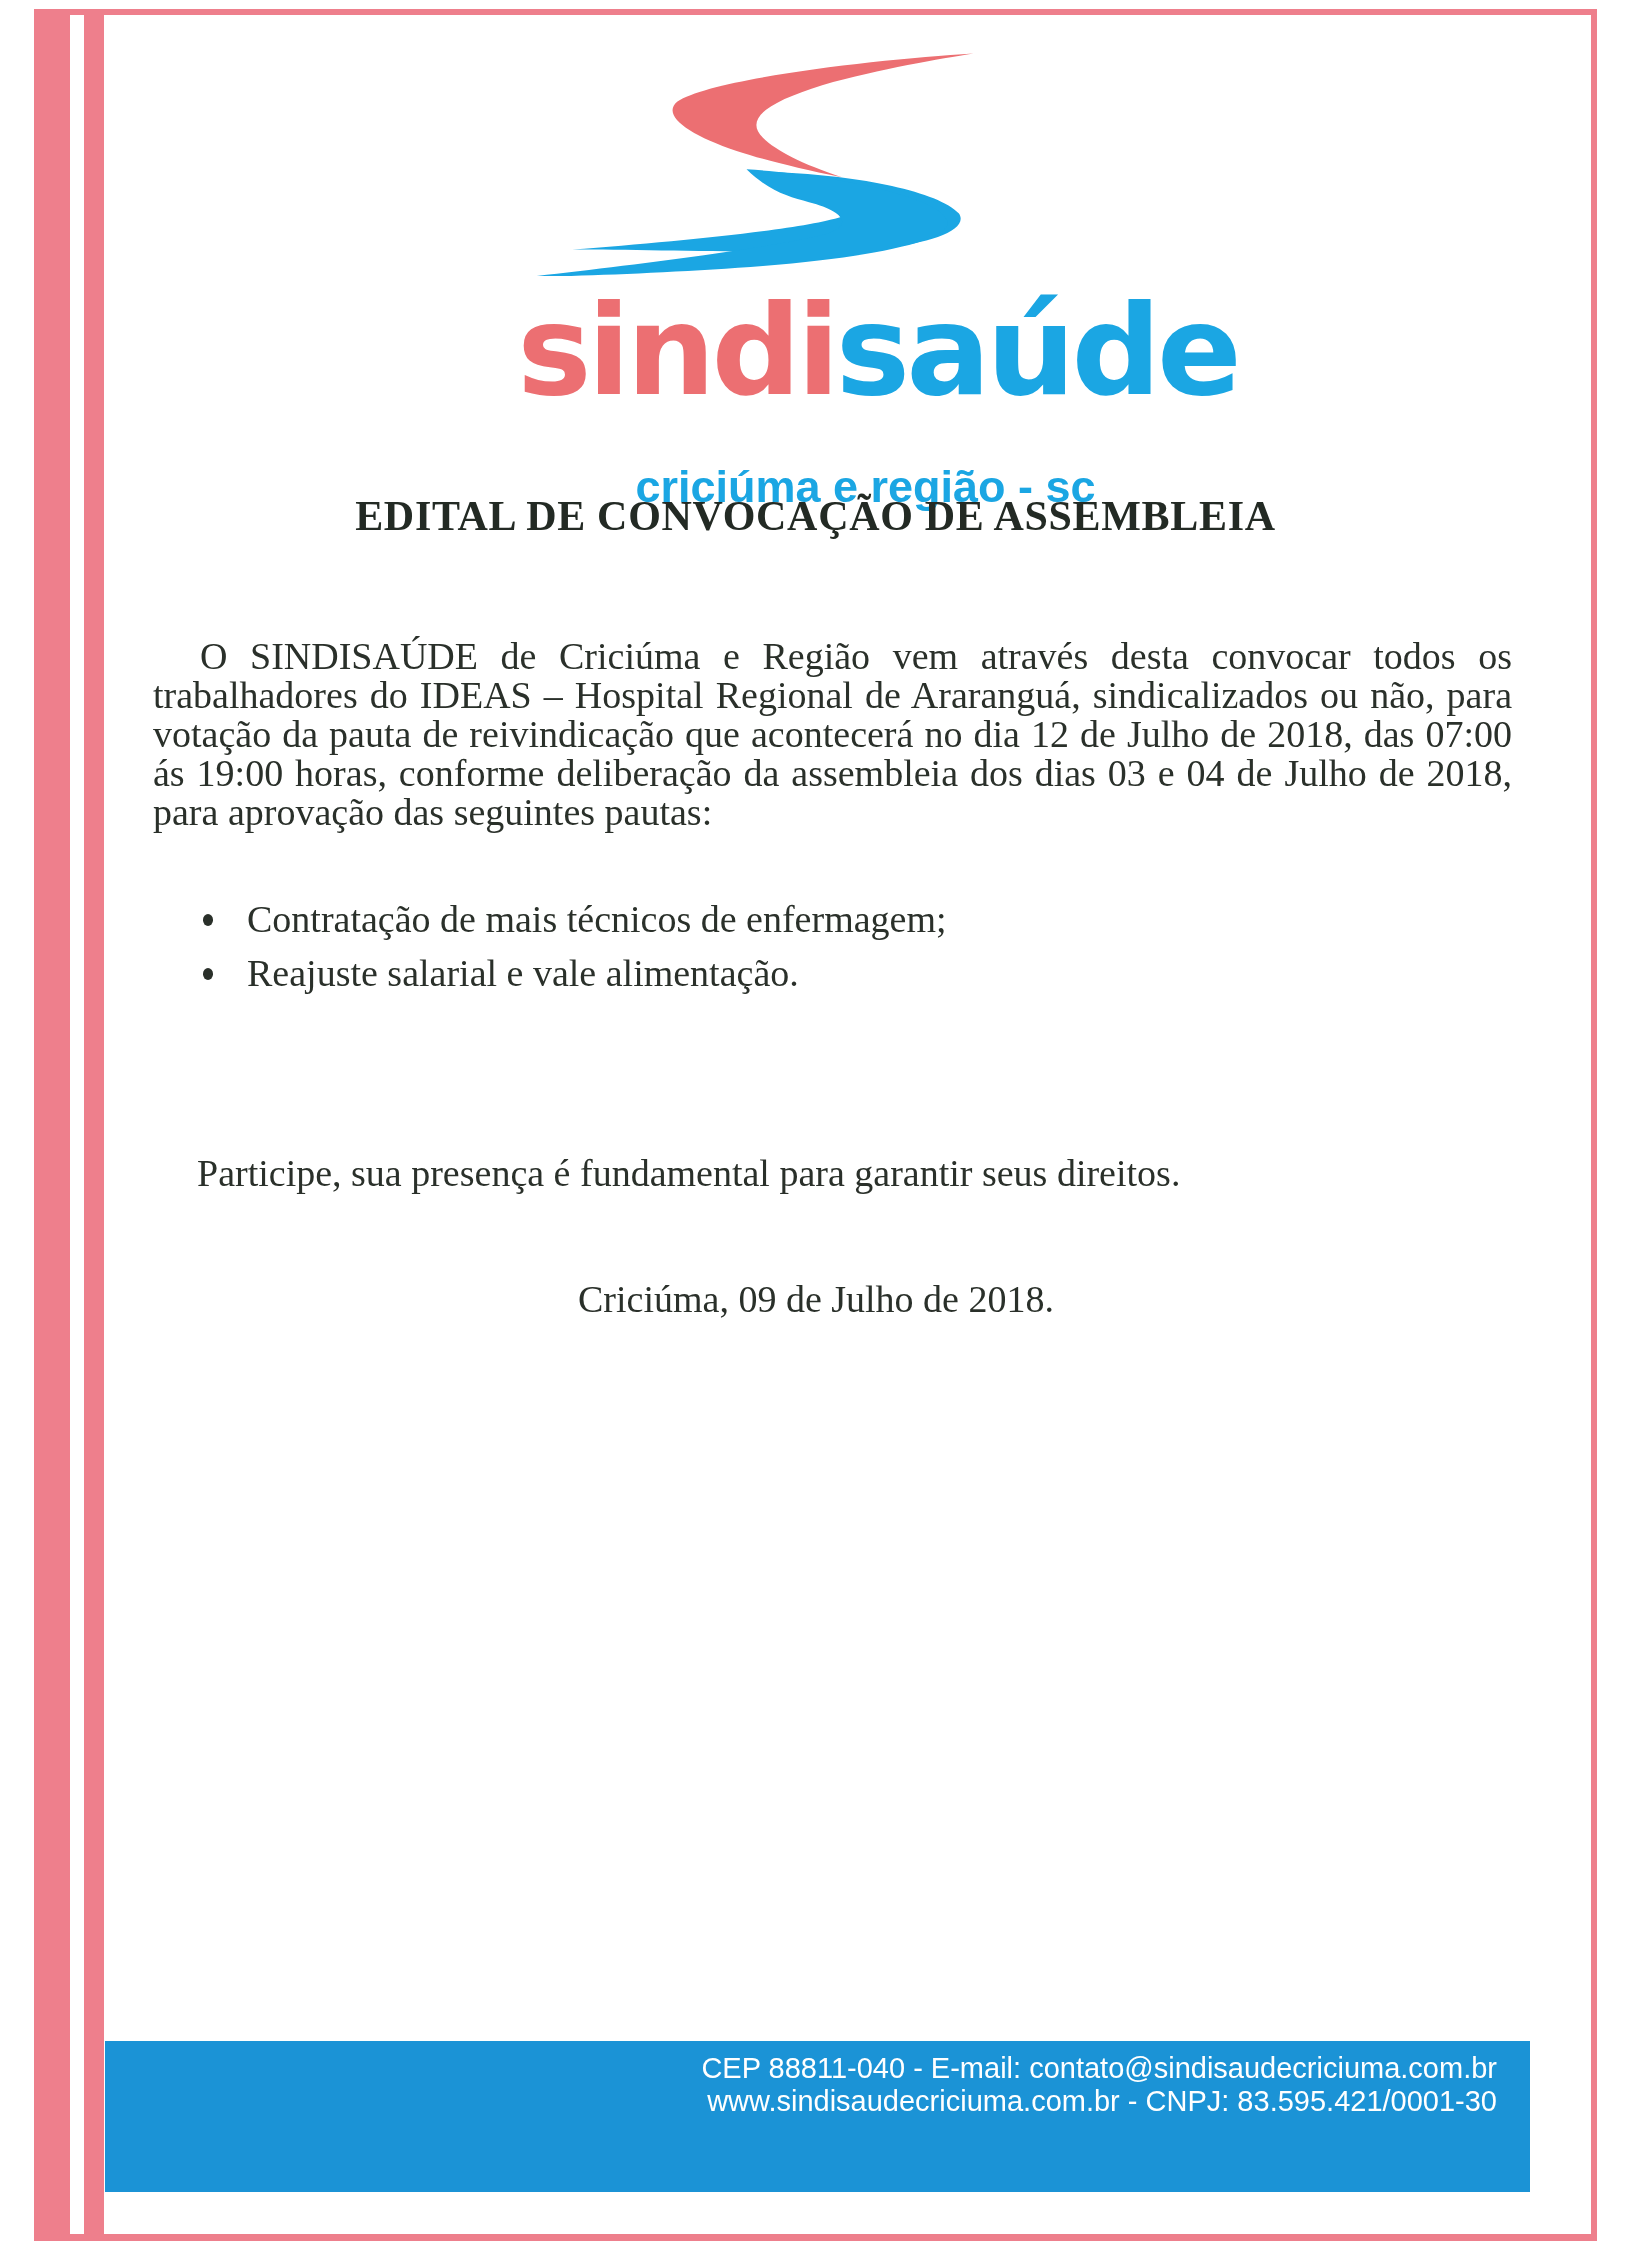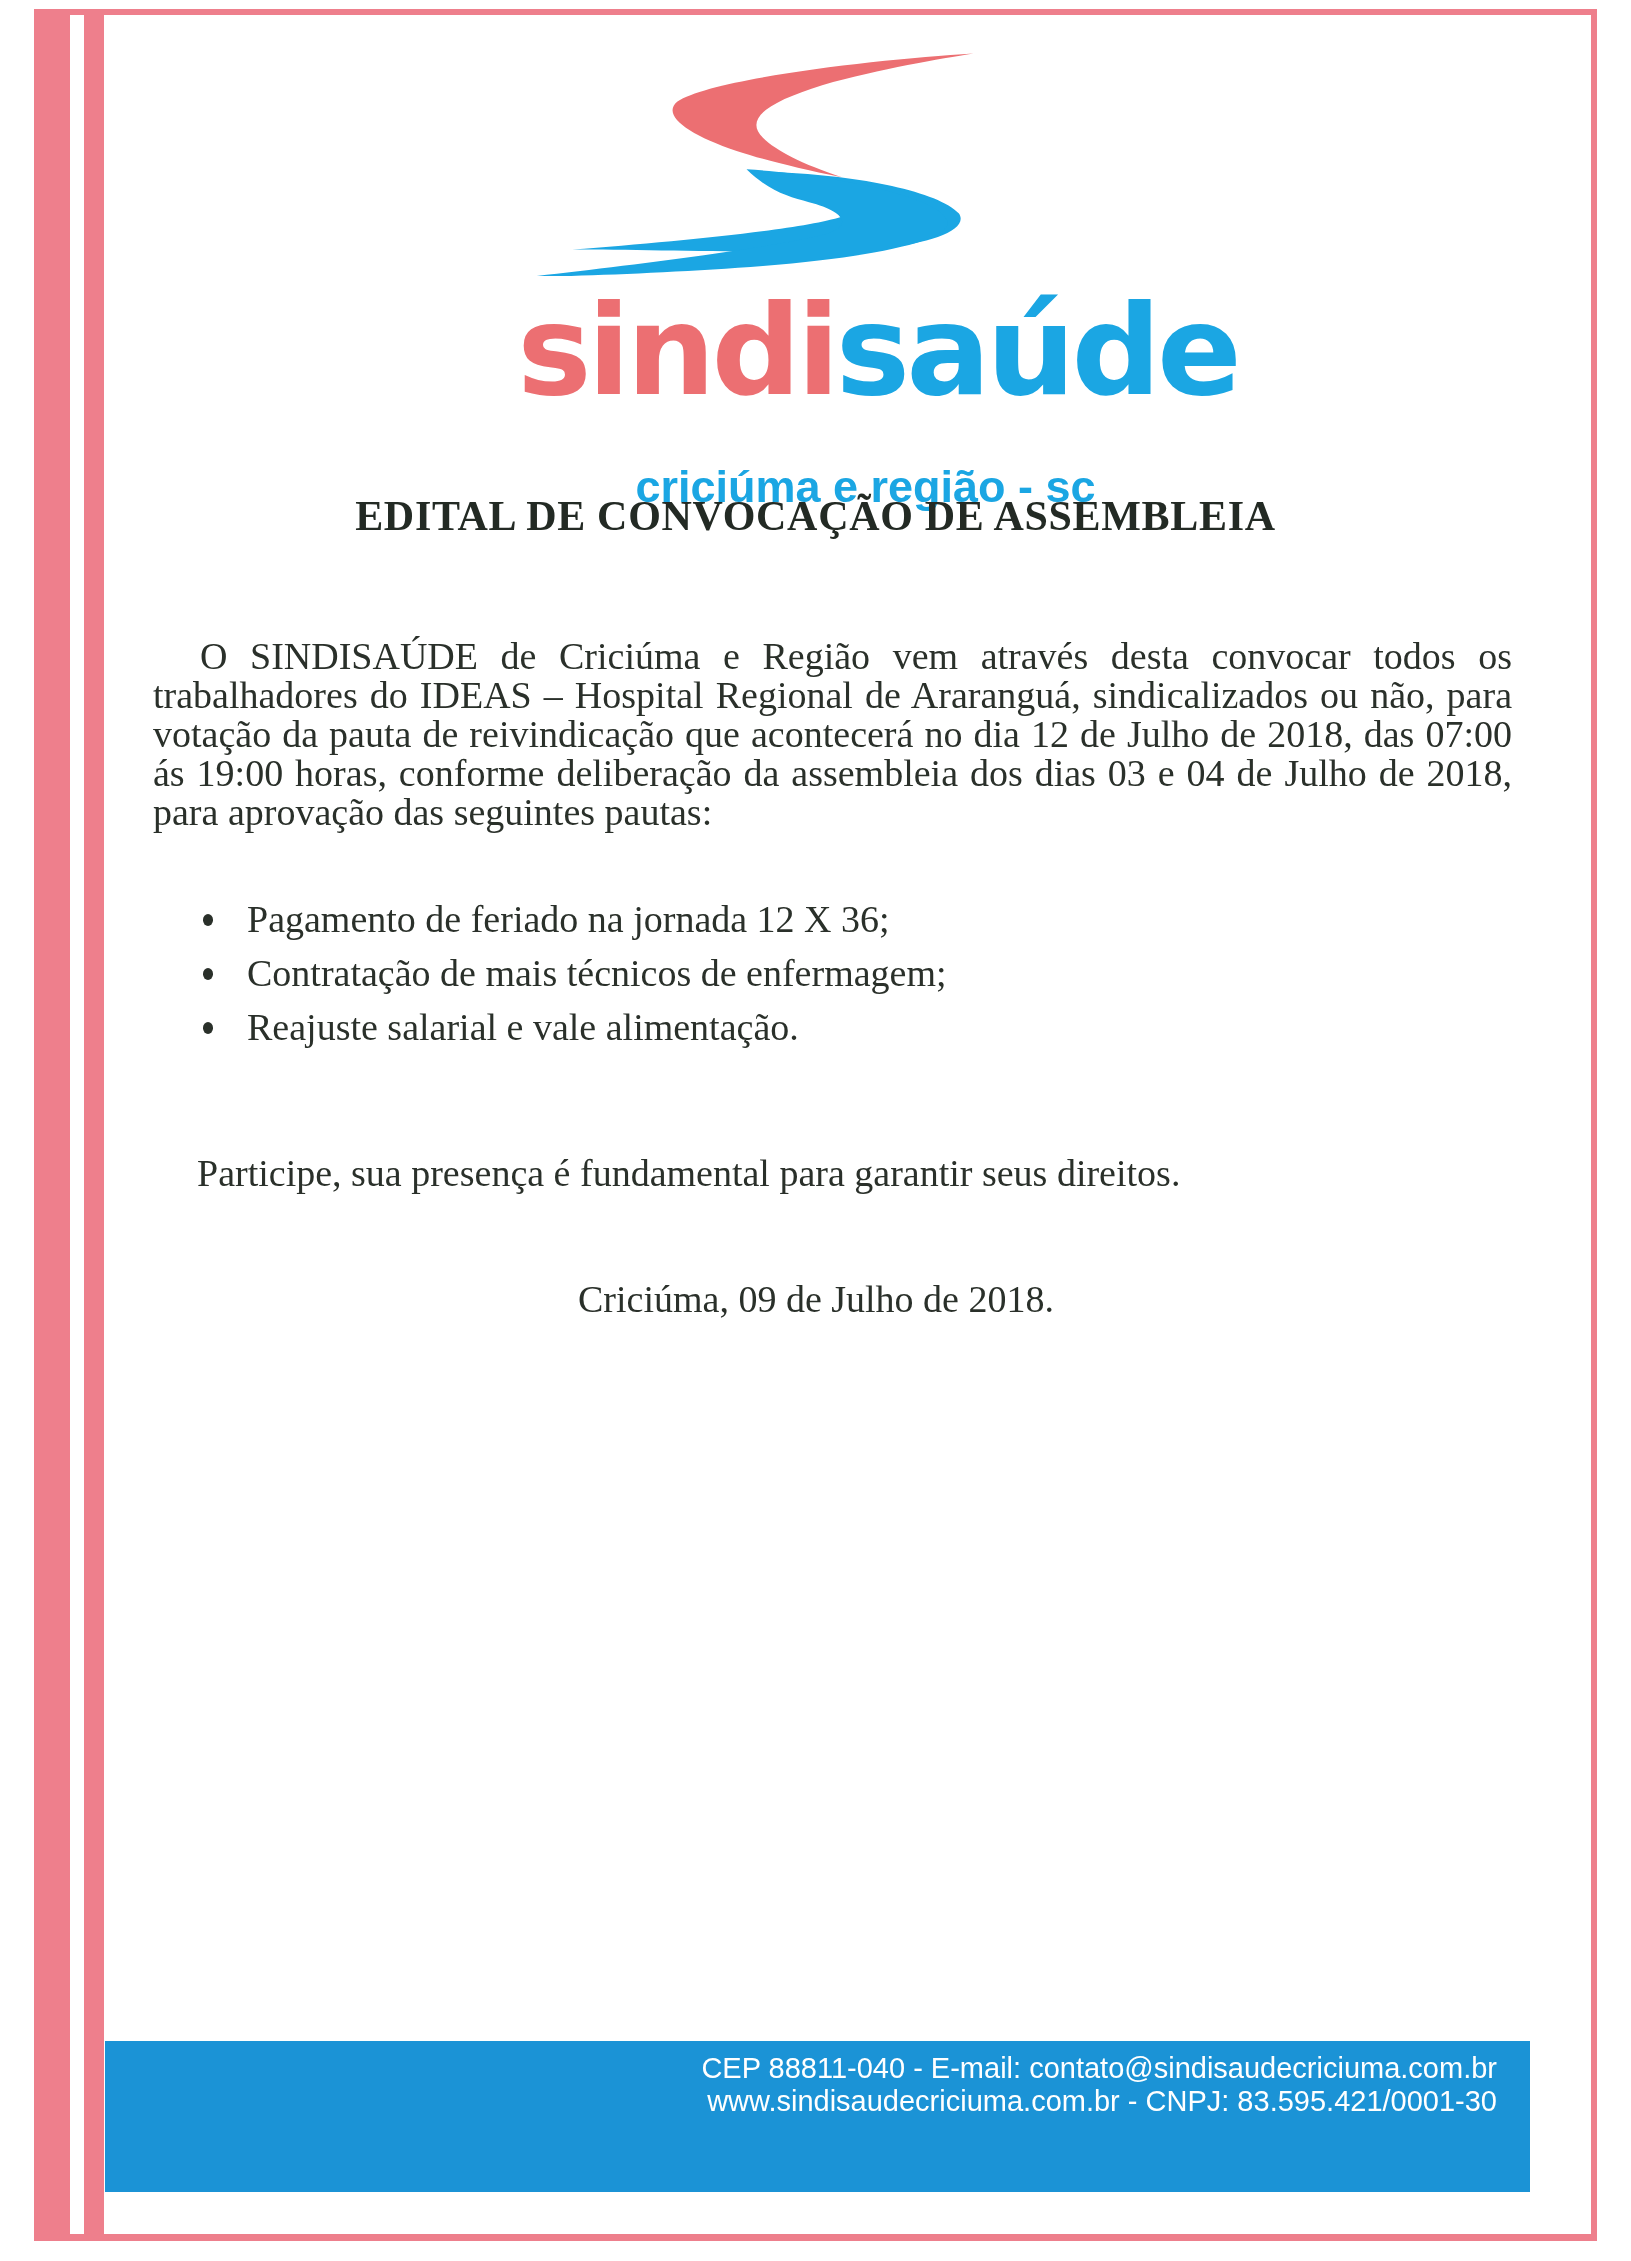--- a/index.html
+++ b/index.html
@@ -90,24 +90,20 @@
   </div>
   <div class="logo-sub">criciúma e região - sc</div>
 
   <div class="doc-title">EDITAL DE CONVOCAÇÃO DE ASSEMBLEIA</div>
 
   <p class="text body-para">O SINDISAÚDE de Criciúma e Região vem através desta convocar todos os trabalhadores do IDEAS – Hospital Regional de Araranguá, sindicalizados ou não, para votação da pauta de reivindicação que acontecerá no dia 12 de Julho de 2018, das 07:00 ás 19:00 horas, conforme deliberação da assembleia dos dias 03 e 04 de Julho de 2018, para aprovação das seguintes pautas:</p>
 
   <ul class="text bullets">
     <li>
       <span class="dot"></span>
-      <span>Pagamento de feriado na jornada 12 X 36;</span>
-    </li>
-    <li>
-      <span class="dot"></span>
       <span>Contratação de mais técnicos de enfermagem;</span>
     </li>
     <li>
       <span class="dot"></span>
       <span>Reajuste salarial e vale alimentação.</span>
     </li>
   </ul>
 
   <p class="text closing">Participe, sua presença é fundamental para garantir seus direitos.</p>
   <div class="text place-date">Criciúma, 09 de Julho de 2018.</div>

